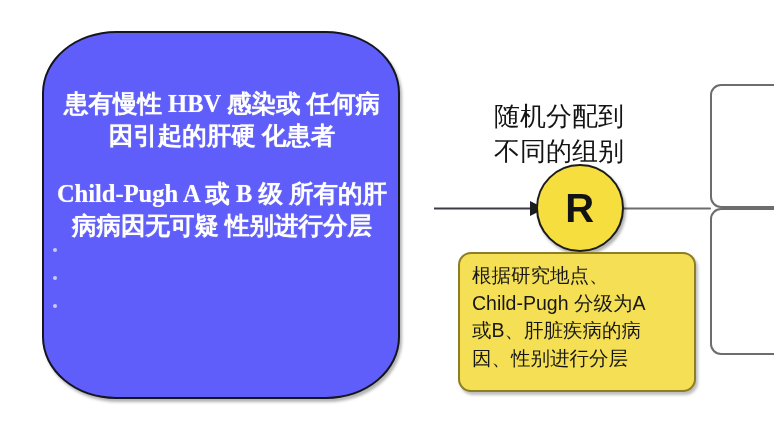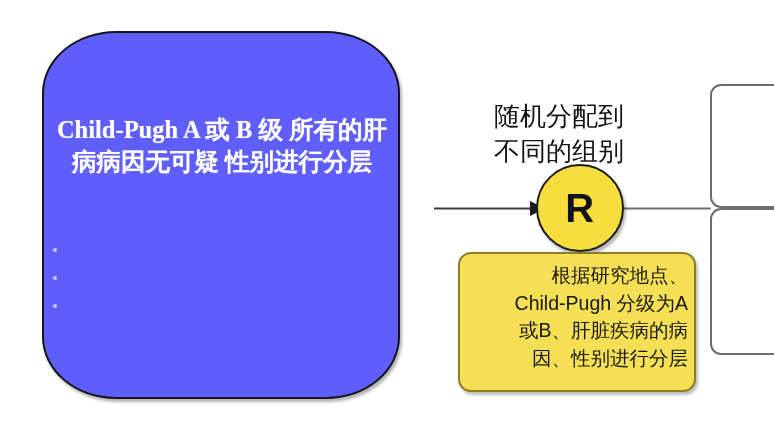--- a/index.html
+++ b/index.html
@@ -125,21 +125,21 @@
     box-shadow: 2px 3px 3px rgba(0,0,0,0.26);
   }
   .strat-text {
     position: absolute;
     left: 472px;
     top: 262px;
     width: 216px;
     color: #171717;
     font-size: 19.5px;
     line-height: 1.42;
-    text-align: right;
+    text-align: left;
     white-space: pre-line;
   }
 
   
   .arm-box {
     position: absolute;
     left: 710px;
     width: 120px;
     background: #ffffff;
     border: 2px solid #6d6d6d;
@@ -168,20 +168,23 @@
 
   <div class="eligibility-box"></div>
 
   <div class="bullets">
     <div class="bullet-dot"></div>
     <div class="bullet-dot"></div>
     <div class="bullet-dot"></div>
   </div>
 
   <div class="eligibility-text">
+    <div class="crit-block-a">患有慢性 HBV 感染或
+任何病因引起的肝硬
+化患者</div>
     <div class="crit-gap"></div>
     <div class="crit-block-b">Child-Pugh A 或 B 级
 所有的肝病病因无可疑
 性别进行分层</div>
   </div>
 
   <div class="rand-label">随机分配到
 不同的组别</div>
 
   <div class="r-node">

